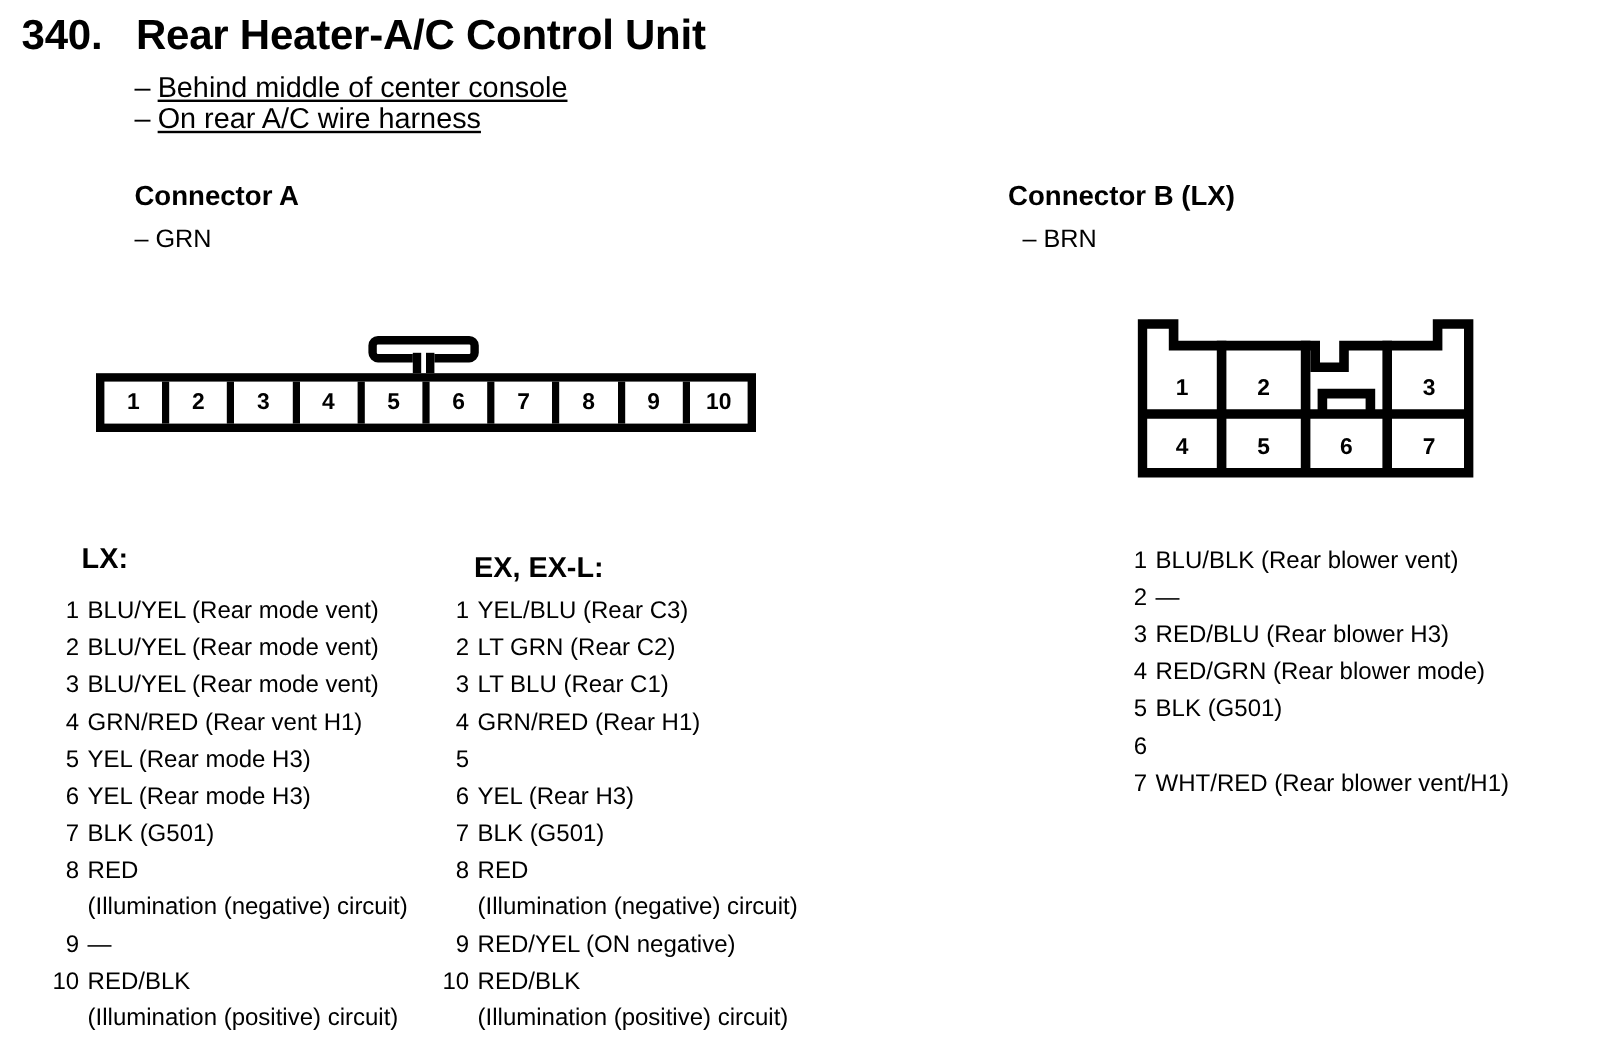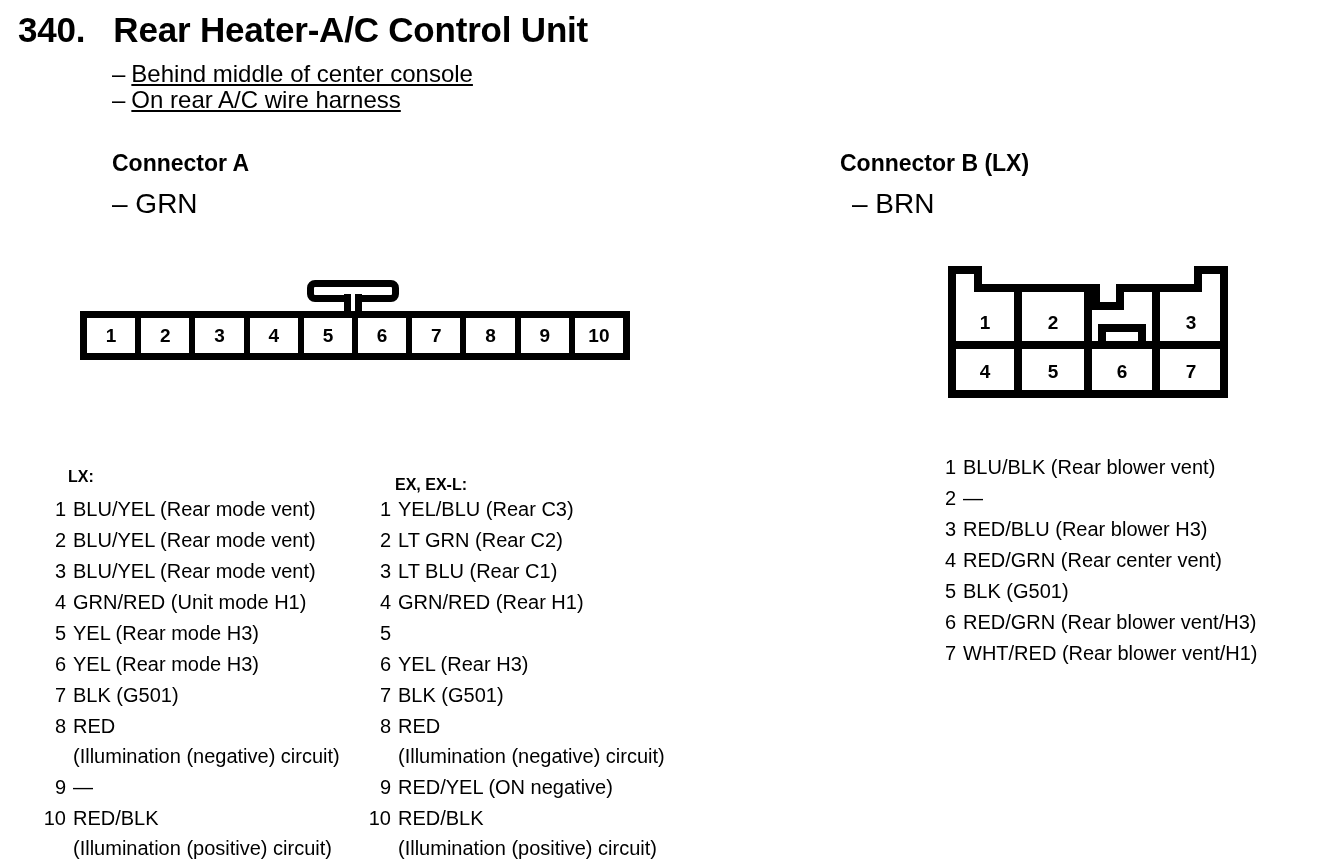--- a/index.html
+++ b/index.html
@@ -38,21 +38,21 @@
   .location-list .loc-line { white-space: nowrap; }
   .dash { display: inline-block; margin-right: 6px; }
 
   
   .conn-heading {
     font-size: 23px;
     font-weight: bold;
     white-space: nowrap;
   }
   .conn-sub {
-    font-size: 28px;
+    font-size: 21px;
     white-space: nowrap;
   }
   #conn-a-heading { left: 112px; top: 150px; }
   #conn-a-sub     { left: 112px; top: 188px; }
   #conn-b-heading { left: 840px; top: 150px; }
   #conn-b-sub     { left: 840px; top: 188px; margin-left: 12px; }
 
   
   #connector-a-drawing {
     left: 74px;
@@ -125,24 +125,23 @@
   .cb-num {
     font-family: "Liberation Sans", sans-serif;
     font-size: 19px;
     font-weight: bold;
     fill: #000;
     text-anchor: middle;
   }
 
   
   .list-title {
-    font-size: 16px;
+    font-size: 24px;
     font-weight: bold;
     white-space: nowrap;
-    margin-top: 16px;
   }
   .pin-list { font-size: 20px; }
   .pin-row {
     display: flex;
     align-items: flex-start;
     margin-bottom: 1px;
   }
   .pin-row .pin-no {
     width: 26px;
     flex: 0 0 26px;
@@ -245,21 +244,21 @@
   <div class="pin-row">
       <span class="pin-no">2</span>
       <span class="pin-desc"><span>BLU/YEL (Rear mode vent)</span></span>
     </div>
   <div class="pin-row">
       <span class="pin-no">3</span>
       <span class="pin-desc"><span>BLU/YEL (Rear mode vent)</span></span>
     </div>
   <div class="pin-row">
       <span class="pin-no">4</span>
-      <span class="pin-desc"><span>GRN/RED (Unit mode H1)</span></span>
+      <span class="pin-desc"><span>GRN/RED (Rear vent H1)</span></span>
     </div>
   <div class="pin-row">
       <span class="pin-no">5</span>
       <span class="pin-desc"><span>YEL (Rear mode H3)</span></span>
     </div>
   <div class="pin-row">
       <span class="pin-no">6</span>
       <span class="pin-desc"><span>YEL (Rear mode H3)</span></span>
     </div>
   <div class="pin-row">
@@ -331,27 +330,26 @@
   <div class="pin-row">
       <span class="pin-no">2</span>
       <span class="pin-desc"><span>—</span></span>
     </div>
   <div class="pin-row">
       <span class="pin-no">3</span>
       <span class="pin-desc"><span>RED/BLU (Rear blower H3)</span></span>
     </div>
   <div class="pin-row">
       <span class="pin-no">4</span>
-      <span class="pin-desc"><span>RED/GRN (Rear center vent)</span></span>
+      <span class="pin-desc"><span>RED/GRN (Rear blower mode)</span></span>
     </div>
   <div class="pin-row">
       <span class="pin-no">5</span>
       <span class="pin-desc"><span>BLK (G501)</span></span>
     </div>
   <div class="pin-row">
       <span class="pin-no">6</span>
-      <span class="pin-desc"><span>RED/GRN (Rear blower vent/H3)</span></span>
     </div>
   <div class="pin-row">
       <span class="pin-no">7</span>
       <span class="pin-desc"><span>WHT/RED (Rear blower vent/H1)</span></span>
     </div>
 </div>
 
 </body></html>

